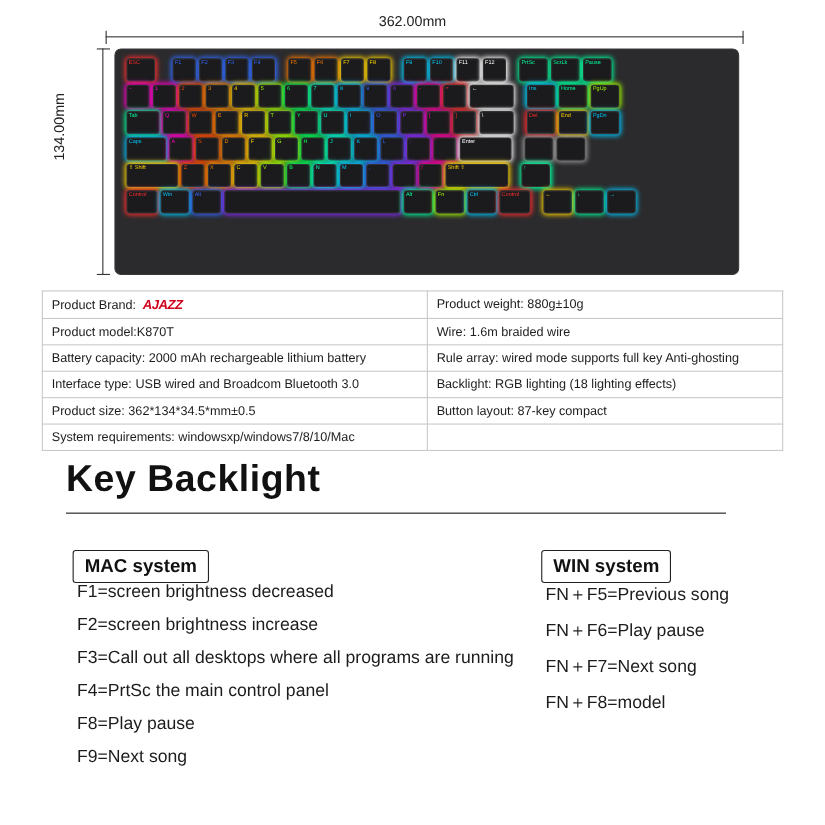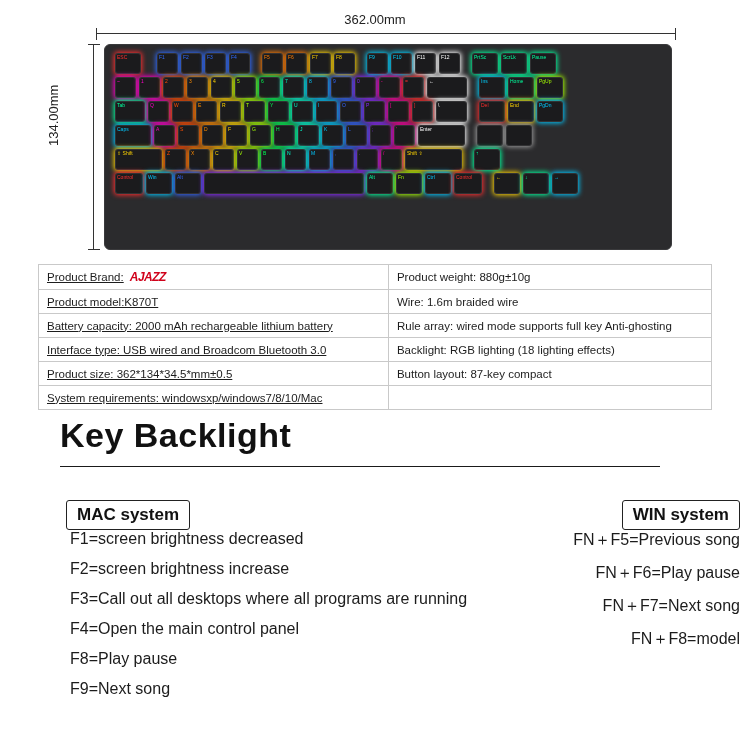--- a/index.html
+++ b/index.html
@@ -79,41 +79,41 @@
     border-collapse: collapse;
     font-size: 11.5px;
   }
   .spec td {
     border: 1px solid #c9c9c9;
     padding: 5px 8px;
     height: 24px;
     vertical-align: middle;
     color: #1d1d1d;
   }
-  .spec td.l { width: 52%; text-decoration: underline; }
+  .spec td.l { width: 52%; }
   .brandlogo {
     display: inline-block; margin-left: 6px;
     font-style: italic; font-weight: bold; letter-spacing: -0.5px;
     color: #d0021b; font-size: 12px;
   }
 
   
   .kf-title {
     position: absolute; left: 60px; top: 416px;
     font-size: 34px; font-weight: bold; color: #111;
     letter-spacing: 0.5px;
   }
   .kf-rule {
     position: absolute; left: 60px; top: 466px; width: 600px;
     border-top: 1px solid #1a1a1a;
   }
 
   
   .col-mac { position: absolute; left: 66px; top: 500px; width: 420px; }
-  .col-win { position: absolute; left: 520px; top: 500px; width: 220px; text-align: right; }
+  .col-win { position: absolute; left: 492px; top: 500px; width: 220px; }
   .sysbox {
     display: inline-block;
     border: 1px solid #222;
     border-radius: 3px;
     padding: 4px 10px;
     font-size: 17px;
     font-weight: bold;
     color: #111;
     background: #fff;
   }
@@ -464,21 +464,21 @@
 
   <div class="kf-title">Key Backlight</div>
   <div class="kf-rule"></div>
 
   <div class="col-mac">
     <div class="sysbox">MAC system</div>
     <ul class="fnlist" id="mac-list">
         <li>F1=screen brightness decreased</li>
         <li>F2=screen brightness increase</li>
         <li>F3=Call out all desktops where all programs are running</li>
-        <li>F4=Open the main control panel</li>
+        <li>F4=PrtSc the main control panel</li>
         <li>F8=Play pause</li>
         <li>F9=Next song</li>
       </ul>
   </div>
 
   <div class="col-win">
     <div class="sysbox">WIN system</div>
     <ul class="fnlist" id="win-list">
         <li>FN＋F5=Previous song</li>
         <li>FN＋F6=Play pause</li>

